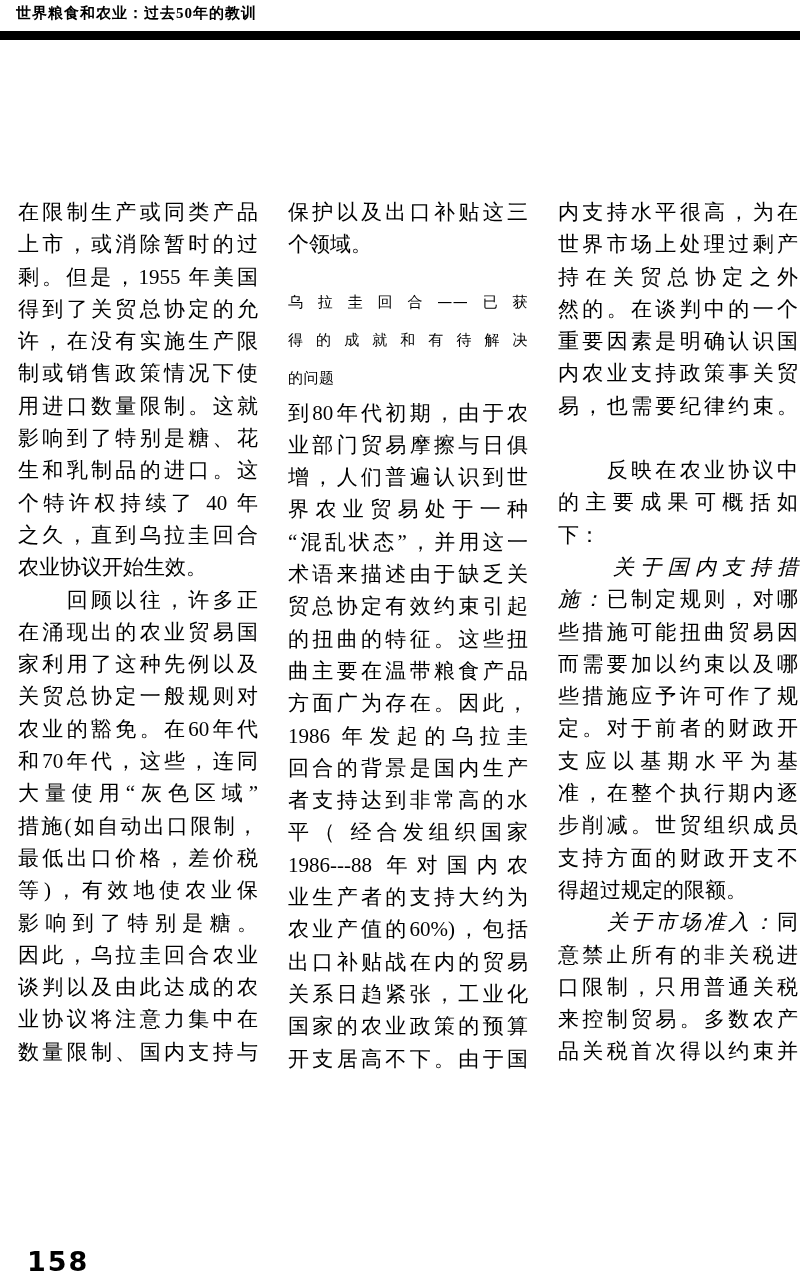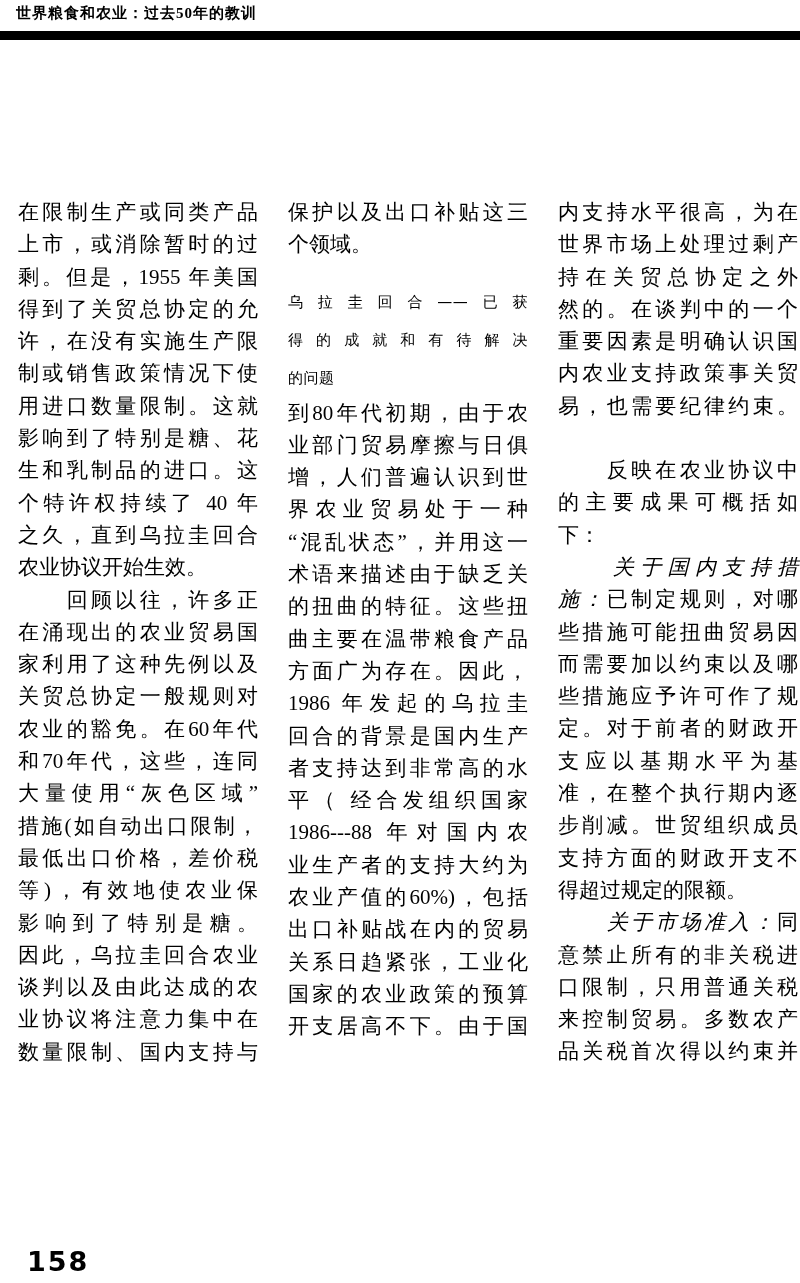--- a/index.html
+++ b/index.html
@@ -110,20 +110,21 @@
       <div class="spacer" style="height: 22px;"></div>
       <div class="line heading j">乌拉圭回合——已获</div>
       <div class="line heading j">得的成就和有待解决</div>
       <div class="line heading">的问题</div>
       <div class="line j">到80年代初期，由于农</div>
       <div class="line j">业部门贸易摩擦与日俱</div>
       <div class="line j">增，人们普遍认识到世</div>
       <div class="line j">界农业贸易处于一种</div>
       <div class="line j">“混乱状态”，并用这一</div>
       <div class="line j">术语来描述由于缺乏关</div>
+      <div class="line j">贸总协定有效约束引起</div>
       <div class="line j">的扭曲的特征。这些扭</div>
       <div class="line j">曲主要在温带粮食产品</div>
       <div class="line j">方面广为存在。因此，</div>
       <div class="line j">1986 年发起的乌拉圭</div>
       <div class="line j">回合的背景是国内生产</div>
       <div class="line j">者支持达到非常高的水</div>
       <div class="line j">平（ 经合发组织国家</div>
       <div class="line j">1986---88 年对国内农</div>
       <div class="line j">业生产者的支持大约为</div>
       <div class="line j">农业产值的60%)，包括</div>

